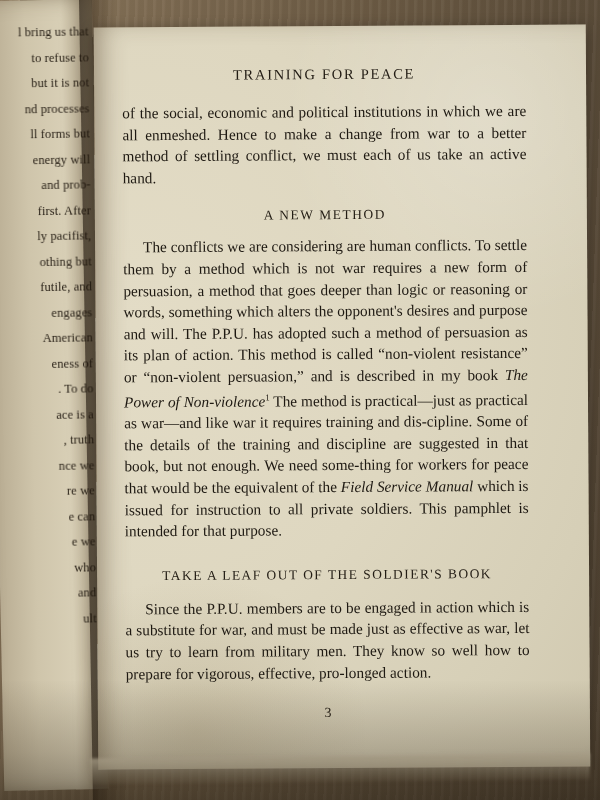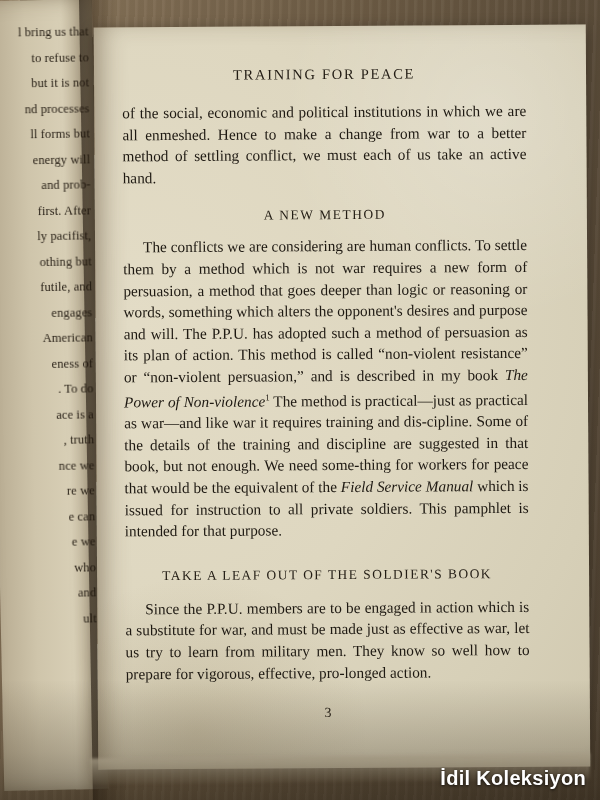--- a/index.html
+++ b/index.html
@@ -244,14 +244,13 @@
 
       <p class="body indent">Since the P.P.U. members are to be engaged in action which is a substitute for war, and must be made just as effective as war, let us try to learn from military men. They know so well how to prepare for vigorous, effective, pro-longed action.</p>
 
       <div class="folio">3</div>
     </div>
   </div>
 
   <div class="page-edge-bottom"></div>
   <div class="blur-bottom"></div>
 
-  <div class="watermark">İdil Koleksiyon</div>
 </div>
 
 </body></html>

